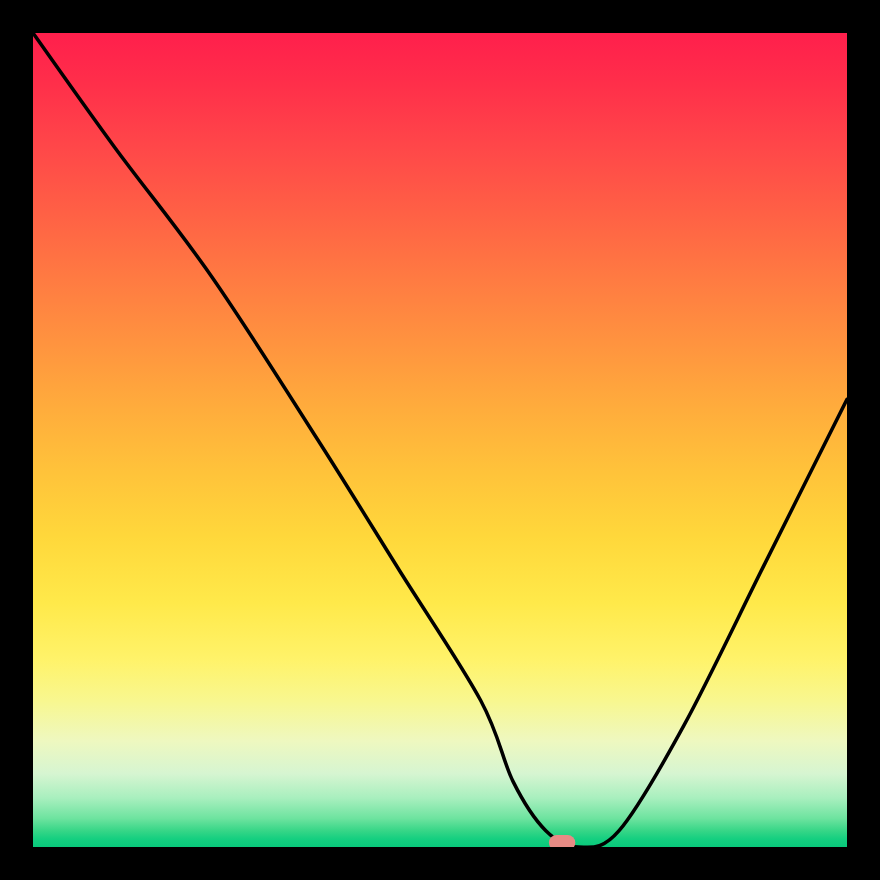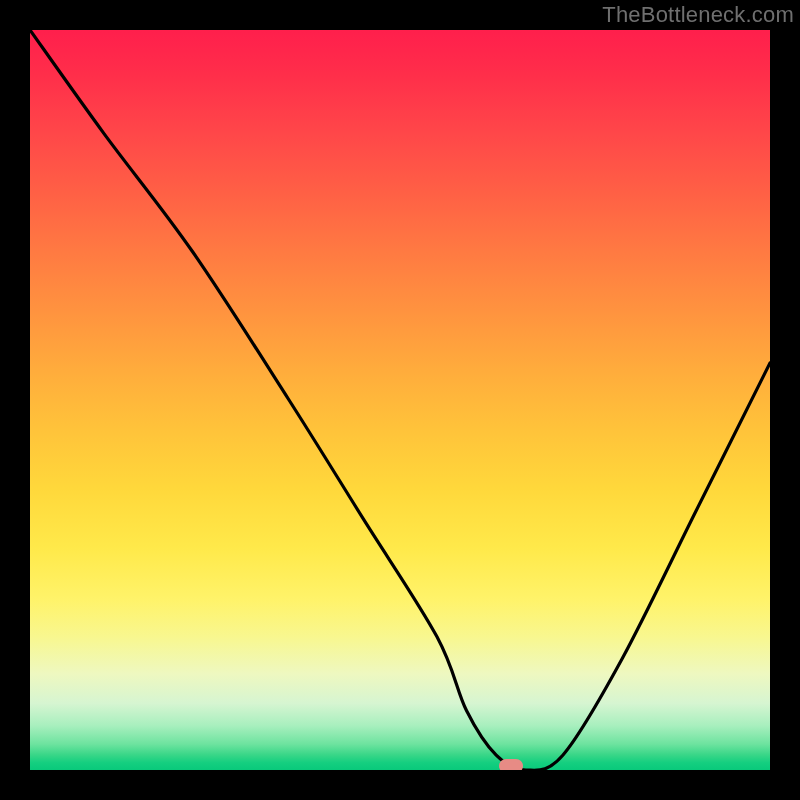--- a/index.html
+++ b/index.html
@@ -71,21 +71,20 @@
     height: 14px;
     border-radius: 7px;
     background: #e78b85;
     transform: translate(-50%, -50%);
   }
 </style>
 </head>
 <body>
 
 <div class="frame">
-  <div class="watermark">TheBottleneck.com</div>
 
   <div class="plot">
     <div class="gradient"></div>
 
     <svg class="curve" viewBox="0 0 740 740" preserveAspectRatio="none">
       <path id="curve-path" d="M 0 0 C 12.333333333333334 17.26666666666667, 46.86666666666666 66.60000000000002, 74 103.60000000000002 C 101.13333333333334 140.60000000000002, 131.96666666666667 177.6, 162.8 222 C 193.63333333333335 266.4, 230.63333333333333 325.6, 259 370 C 287.3666666666667 414.4, 308.3333333333333 448.93333333333334, 333 488.4 C 357.6666666666667 527.8666666666667, 389.7333333333334 574.7333333333333, 407.00000000000006 606.8 C 424.2666666666667 638.8666666666666, 426.7333333333333 661.0666666666666, 436.59999999999997 680.8 C 446.46666666666664 700.5333333333333, 456.3333333333333 715.3333333333334, 466.2 725.2 C 476.06666666666666 735.0666666666667, 484.70000000000005 740, 495.8 740 C 506.9 740, 516.7666666666667 743.7, 532.8 725.2 C 548.8333333333333 706.7, 569.8 669.7, 592 629 C 614.2 588.3, 641.3333333333334 530.3333333333334, 666 481 C 690.6666666666666 431.66666666666663, 727.6666666666666 357.66666666666663, 740 332.99999999999994" fill="none" stroke="#000" stroke-width="3.2" stroke-linecap="round" stroke-linejoin="round"></path>
     </svg>
 
     <div id="marker" class="marker" style="left: 481px; top: 736px;"></div>
   </div>

